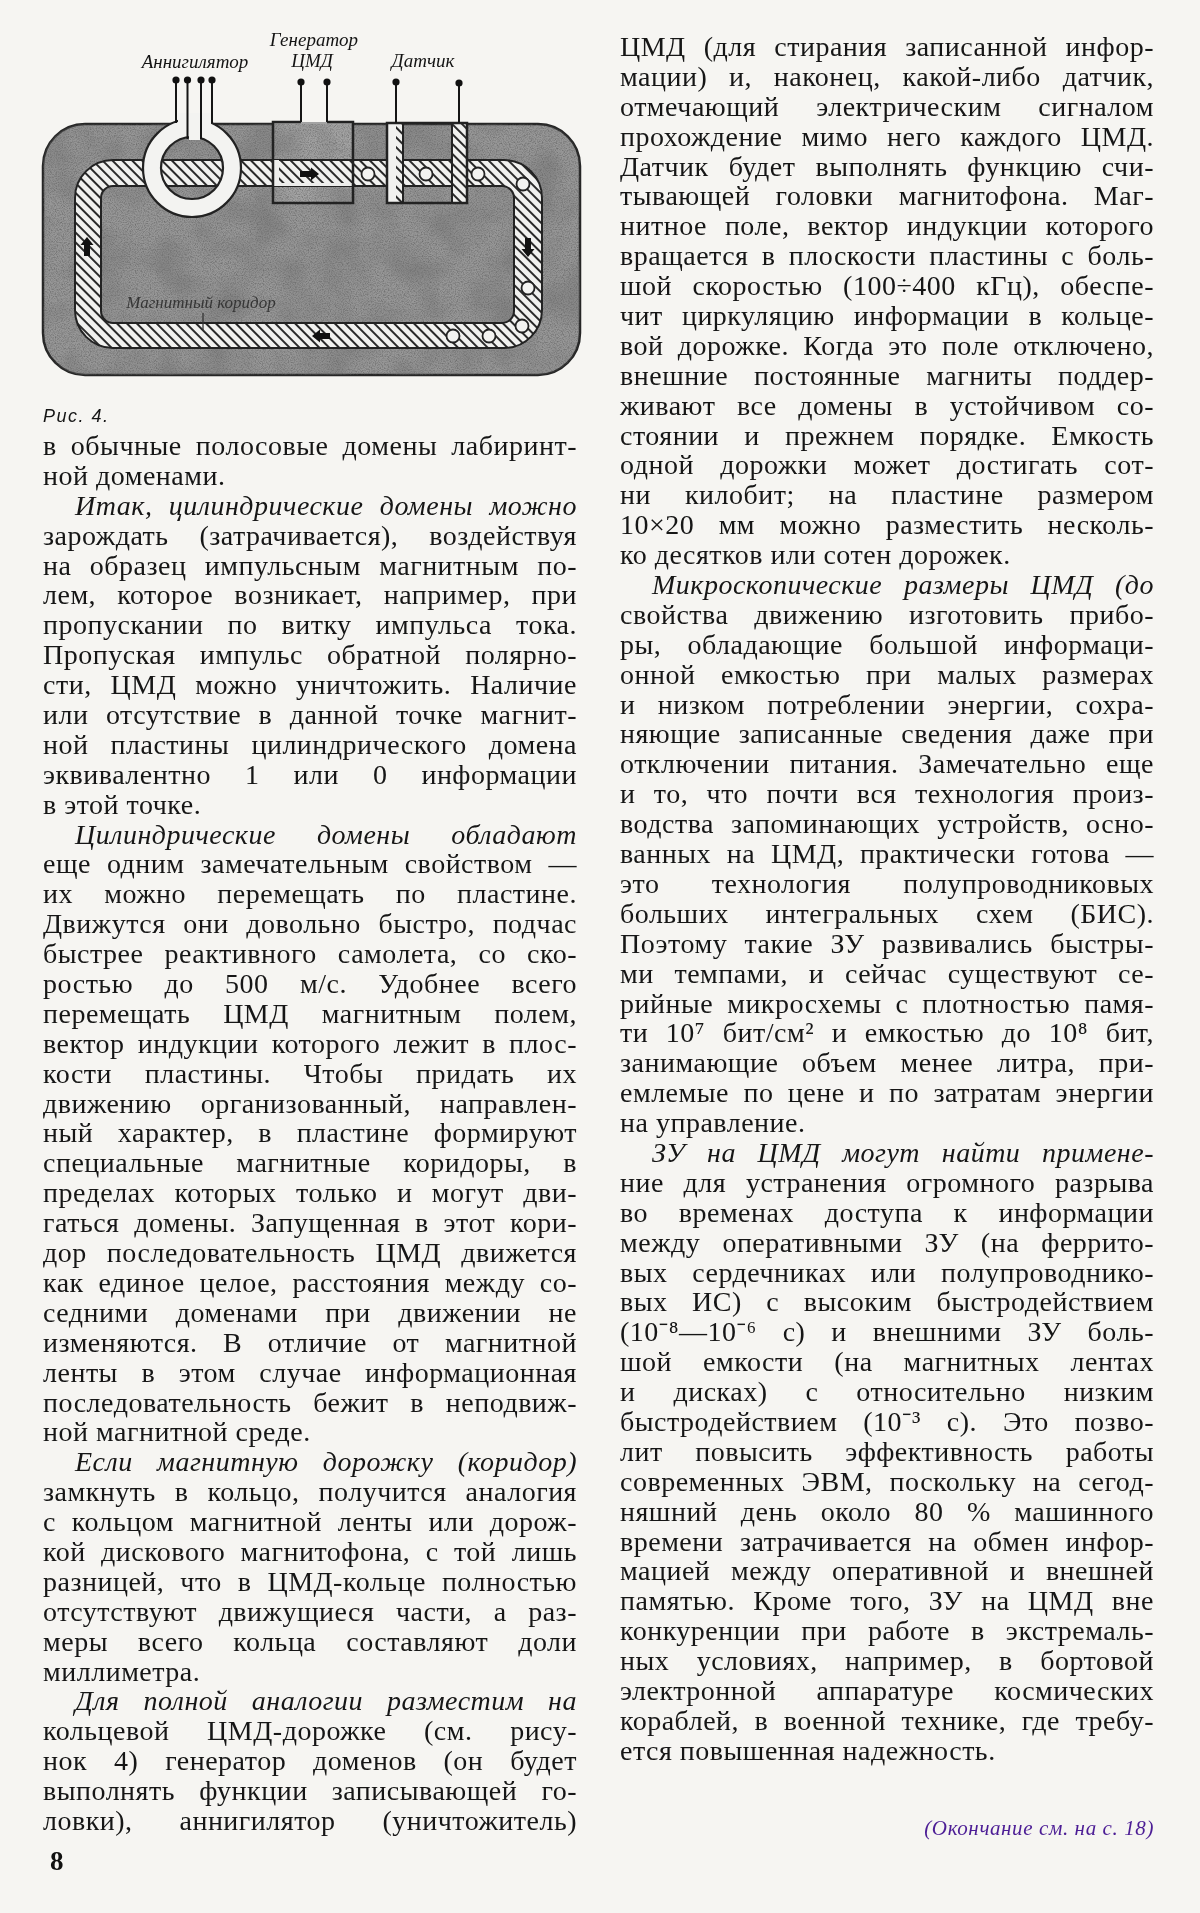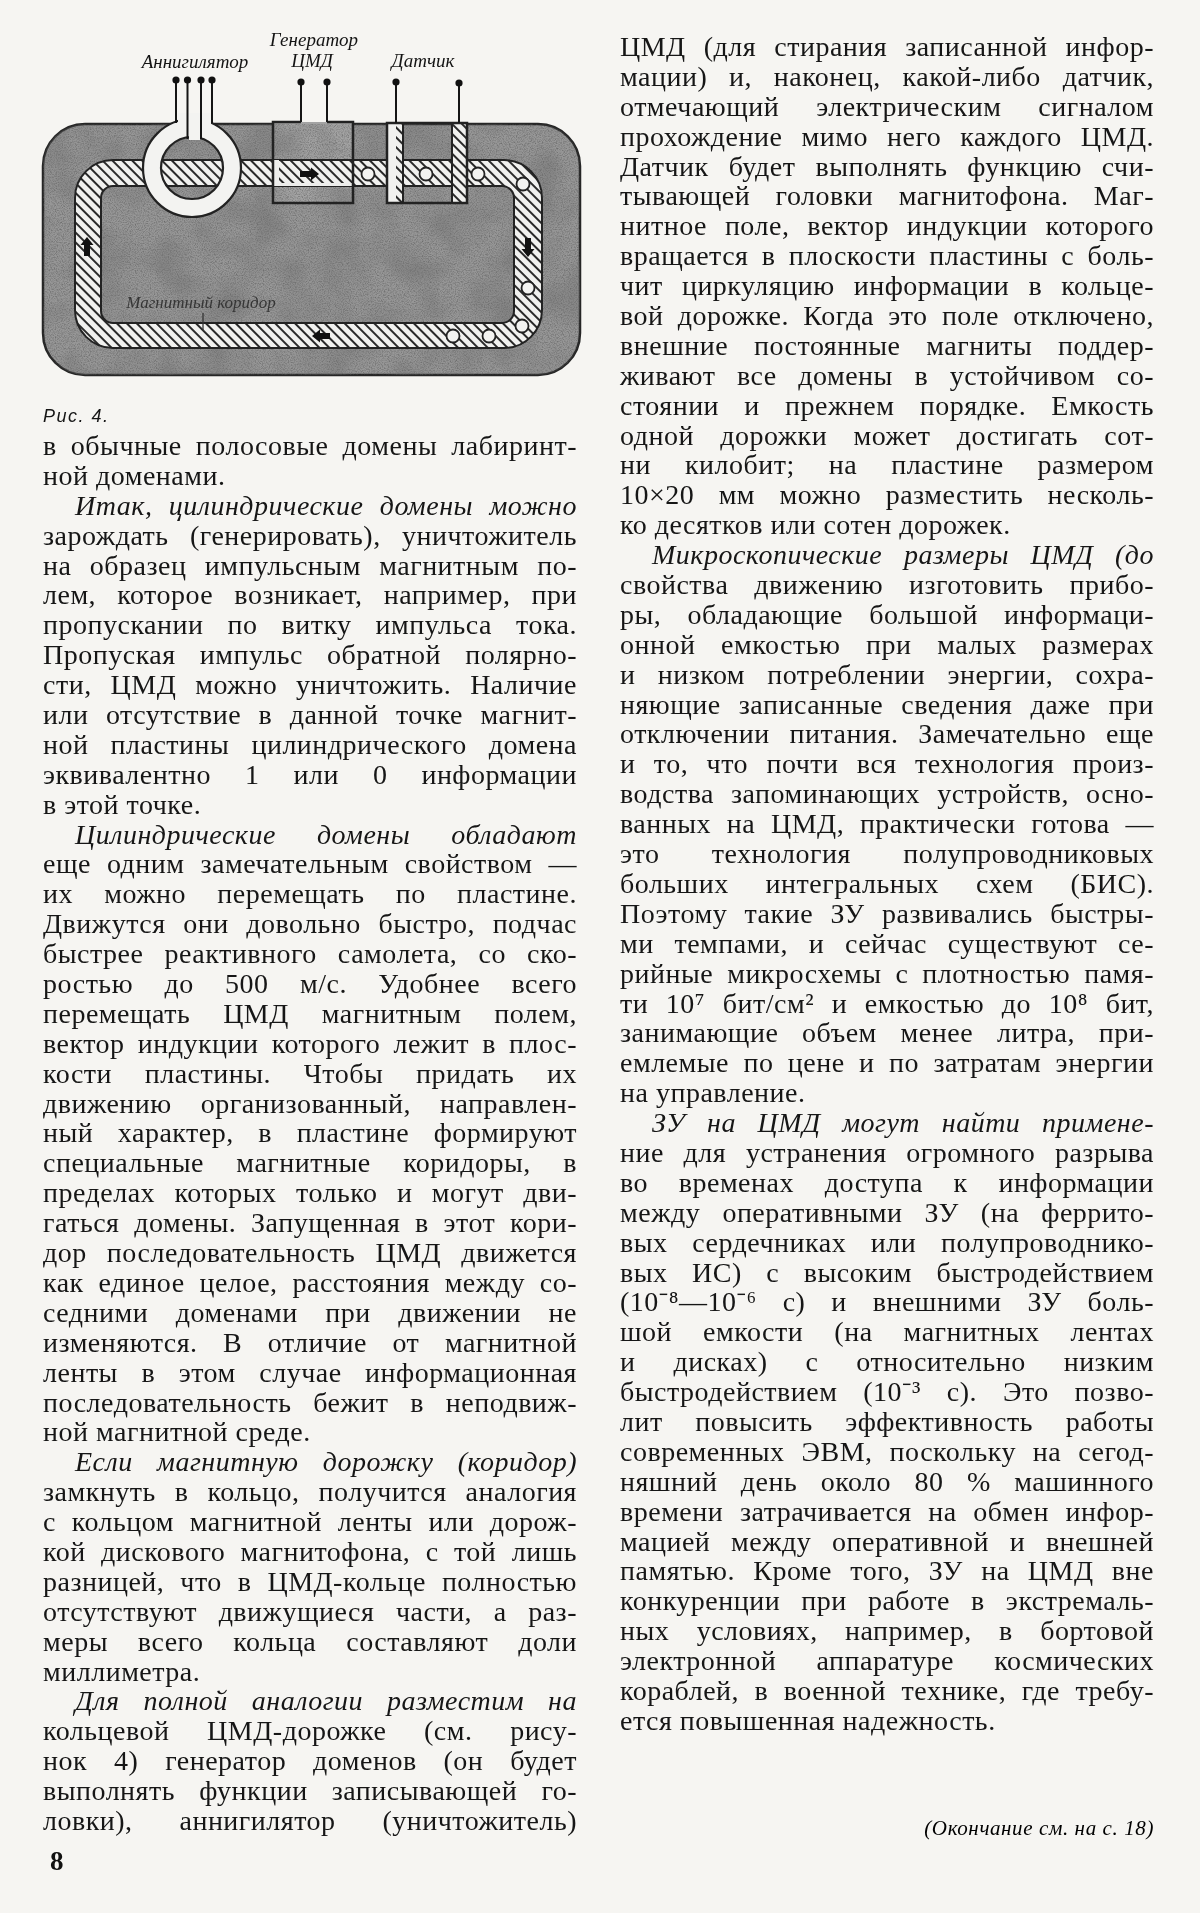--- a/index.html
+++ b/index.html
@@ -57,21 +57,21 @@
     .ln.ind { text-indent: 32px; font-style: italic; }
     .note {
       position: absolute;
       right: 46px;
       top: 1816px;
       font-family: "Liberation Serif", serif;
       font-style: italic;
       font-size: 21px;
       line-height: 24px;
       letter-spacing: 0.6px;
-      color: #000000;
+      color: #4c1d95;
       white-space: nowrap;
     }
     .pagenum {
       position: absolute;
       left: 50px;
       top: 1846px;
       font-family: "Liberation Serif", serif;
       font-weight: bold;
       font-size: 27px;
       line-height: 30px;
@@ -169,21 +169,21 @@
     <text x="312" y="67" text-anchor="middle" font-size="19">ЦМД</text>
     <text x="423" y="67" text-anchor="middle" font-size="19">Датчик</text>
   </svg>
 
   <div class="caption">Рис. 4.</div>
 
   <div class="col left">
     <div class="ln">в обычные полосовые домены лабиринт-</div>
     <div class="ln end">ной доменами.</div>
     <div class="ln ind">Итак, цилиндрические домены можно</div>
-    <div class="ln">зарождать (генерировать), уничтожитель</div>
+    <div class="ln">зарождать (затрачивается), воздействуя</div>
     <div class="ln">на образец импульсным магнитным по-</div>
     <div class="ln">лем, которое возникает, например, при</div>
     <div class="ln">пропускании по витку импульса тока.</div>
     <div class="ln">Пропуская импульс обратной полярно-</div>
     <div class="ln">сти, ЦМД можно уничтожить. Наличие</div>
     <div class="ln">или отсутствие в данной точке магнит-</div>
     <div class="ln">ной пластины цилиндрического домена</div>
     <div class="ln">эквивалентно 1 или 0 информации</div>
     <div class="ln end">в этой точке.</div>
     <div class="ln ind">Цилиндрические домены обладают</div>
@@ -224,20 +224,21 @@
 
   <div class="col right">
     <div class="ln">ЦМД (для стирания записанной инфор-</div>
     <div class="ln">мации) и, наконец, какой-либо датчик,</div>
     <div class="ln">отмечающий электрическим сигналом</div>
     <div class="ln">прохождение мимо него каждого ЦМД.</div>
     <div class="ln">Датчик будет выполнять функцию счи-</div>
     <div class="ln">тывающей головки магнитофона. Маг-</div>
     <div class="ln">нитное поле, вектор индукции которого</div>
     <div class="ln">вращается в плоскости пластины с боль-</div>
+    <div class="ln">шой скоростью (100÷400 кГц), обеспе-</div>
     <div class="ln">чит циркуляцию информации в кольце-</div>
     <div class="ln">вой дорожке. Когда это поле отключено,</div>
     <div class="ln">внешние постоянные магниты поддер-</div>
     <div class="ln">живают все домены в устойчивом со-</div>
     <div class="ln">стоянии и прежнем порядке. Емкость</div>
     <div class="ln">одной дорожки может достигать сот-</div>
     <div class="ln">ни килобит; на пластине размером</div>
     <div class="ln">10×20 мм можно разместить несколь-</div>
     <div class="ln end">ко десятков или сотен дорожек.</div>
     <div class="ln ind">Микроскопические размеры ЦМД (до</div>

